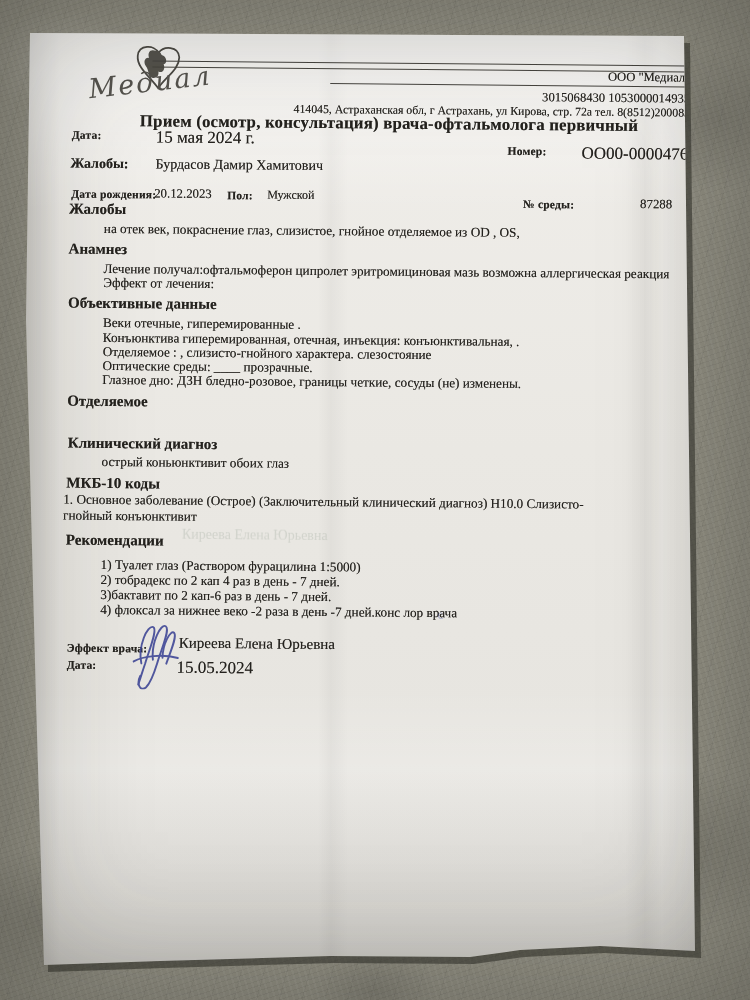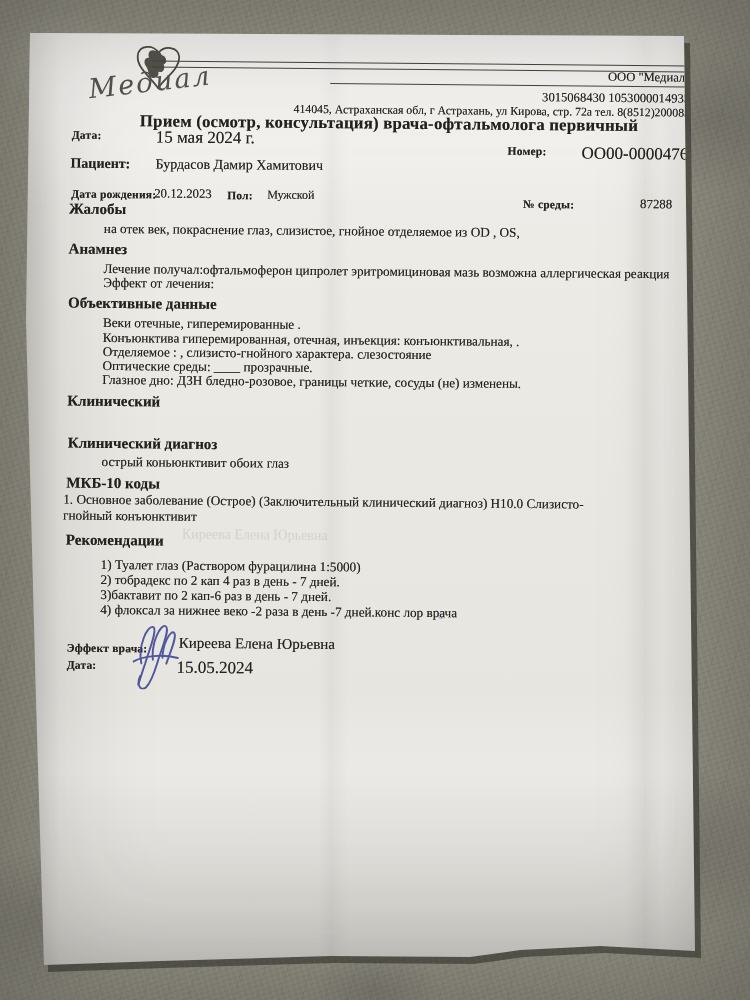--- a/index.html
+++ b/index.html
@@ -99,21 +99,21 @@
       <div class="abs org-ids right">3015068430 1053000014935</div>
       <div class="abs org-address right">414045, Астраханская обл, г Астрахань, ул Кирова, стр. 72а тел. 8(8512)200085</div>
 
       <div class="abs doc-title">Прием (осмотр, консультация) врача-офтальмолога первичный</div>
 
       <div class="abs sm b" style="left:72px;top:129px">Дата:</div>
       <div class="abs val" style="left:156px;top:127px">15 мая 2024 г.</div>
       <div class="abs sm b" style="left:508px;top:141px">Номер:</div>
       <div class="abs val" style="left:582px;top:139px">ОО00-0000476914</div>
 
-      <div class="abs b" style="left:71px;top:156px;font-size:14px">Пациент:</div>
+      <div class="abs b" style="left:71px;top:156px;font-size:14px">Жалобы:</div>
       <div class="abs" style="left:156px;top:156px;font-size:14px">Бурдасов Дамир Хамитович</div>
 
       <div class="abs sm b" style="left:72px;top:188px">Дата рождения:</div>
       <div class="abs val" style="left:155px;top:186px;font-size:12.8px">20.12.2023</div>
       <div class="abs sm b" style="left:228px;top:188px">Пол:</div>
       <div class="abs val" style="left:268px;top:186px;font-size:12px">Мужской</div>
       <div class="abs sm b" style="left:524px;top:194px">№ среды:</div>
       <div class="abs val" style="left:641px;top:192px;font-size:12.8px">87288</div>
 
       <div class="abs h" style="left:70px;top:201px">Жалобы</div>
@@ -123,21 +123,21 @@
       <div class="abs body" style="left:105px;top:261px">Лечение получал:офтальмоферон ципролет эритромициновая мазь возможна аллергическая реакция</div>
       <div class="abs body" style="left:105px;top:275px">Эффект от лечения:</div>
 
       <div class="abs h" style="left:70px;top:295px">Объективные данные</div>
       <div class="abs body" style="left:105px;top:315px">Веки отечные, гиперемированные .</div>
       <div class="abs body" style="left:105px;top:330px">Конъюнктива гиперемированная, отечная, инъекция: конъюнктивальная, .</div>
       <div class="abs body" style="left:105px;top:344px">Отделяемое : , слизисто-гнойного характера. слезостояние</div>
       <div class="abs body" style="left:105px;top:358px">Оптические среды: ____ прозрачные.</div>
       <div class="abs body" style="left:105px;top:372px">Глазное дно: ДЗН бледно-розовое, границы четкие, сосуды (не) изменены.</div>
 
-      <div class="abs h" style="left:70px;top:393px">Клинический</div>
+      <div class="abs h" style="left:70px;top:393px">Отделяемое</div>
 
       <div class="abs h" style="left:71px;top:435px">Клинический диагноз</div>
       <div class="abs body" style="left:105px;top:454px">острый коньюнктивит обоих глаз</div>
 
       <div class="abs h" style="left:70px;top:475px">МКБ-10 коды</div>
       <div class="abs body" style="left:67px;top:492px;width:562px;white-space:normal;line-height:15.5px">1. Основное заболевание (Острое) (Заключительный клинический диагноз) H10.0 Слизисто-гнойный конъюнктивит</div>
 
       <div class="abs h" style="left:70px;top:532px">Рекомендации</div>
       <div class="abs body" style="left:105px;top:557px">1) Туалет глаз (Раствором фурацилина 1:5000)</div>
       <div class="abs body" style="left:105px;top:572px">2) тобрадекс  по 2 кап 4 раз в день - 7 дней.</div>

